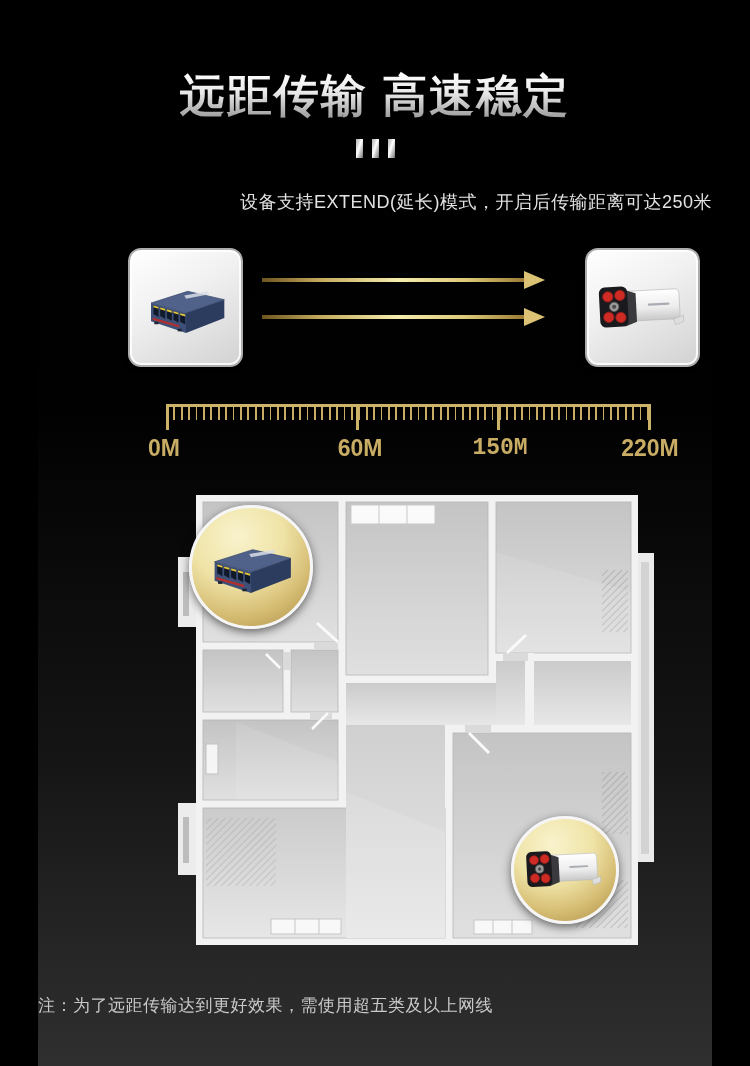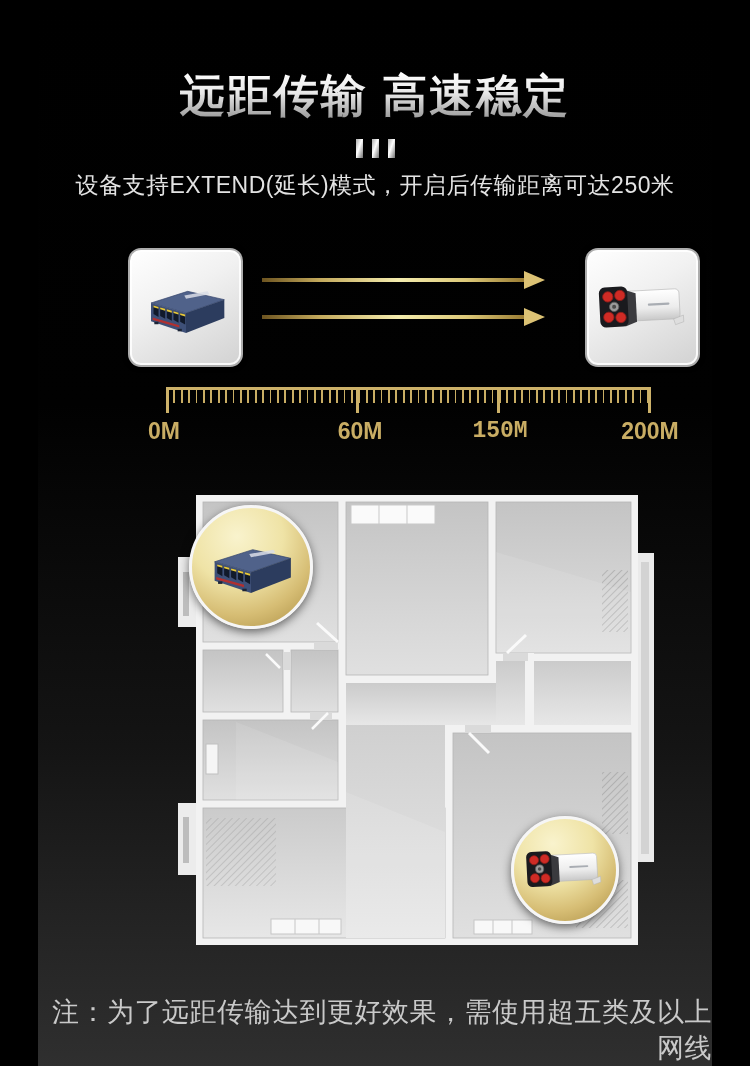--- a/index.html
+++ b/index.html
@@ -35,23 +35,23 @@
     font-size: 0;
   }
   .deco-bars span {
     display: inline-block;
     width: 7px; height: 19px;
     margin: 0 4.5px;
     background: linear-gradient(110deg, #bdbdbd 10%, #ffffff 45%, #7e7e7e 95%);
   }
   .subtitle {
     position: absolute;
-    top: 170px; left: 0; right: 0;
-    text-align: center;
-    font-size: 23px;
+    top: 190px; left: 0; right: 0;
+    text-align: right;
+    font-size: 18px;
     color: #e3e3e3;
     letter-spacing: 0.5px;
   }
 
   
   .card {
     position: absolute;
     width: 115px; height: 119px;
     border-radius: 13px;
     background: linear-gradient(150deg, #ffffff 0%, #f1f1f1 40%, #d2d2d2 100%);
@@ -76,21 +76,21 @@
     right: -21px; top: -7px;
     width: 0; height: 0;
     border-top: 9px solid transparent;
     border-bottom: 9px solid transparent;
     border-left: 21px solid #dcc274;
   }
 
   
   .ruler {
     position: absolute;
-    left: 128px; top: 387px;
+    left: 128px; top: 404px;
     width: 485px; height: 60px; text-align: right;
   }
   .ruler-line {
     position: absolute; top: 0; left: 0; right: 0;
     height: 3px; background: #cdb26a;
   }
   .ruler-ticks {
     position: absolute; top: 3px; left: 0; right: 0;
     height: 13px;
     background: repeating-linear-gradient(90deg,
@@ -129,22 +129,22 @@
   }
   .bubble-switch { left: 151px; top: 505px; width: 124px; height: 124px; }
   .bubble-camera { left: 473px; top: 816px; width: 108px; height: 108px; }
   .bubble-switch svg { width: 104px; height: 72px; }
   .bubble-camera svg { width: 88px; height: 56px; }
 
   
   .note {
     position: absolute;
     top: 994px; left: 0; right: 0;
-    text-align: right;
-    font-size: 27px;
+    text-align: left;
+    font-size: 17px;
     color: #c9c9c9;
     letter-spacing: 0.5px;
   }
 </style>
 </head>
 <body>
 
 <div class="poster">
 
   <h1 class="title">远距传输 高速稳定</h1>
@@ -210,21 +210,21 @@
   <div class="ruler">
     <div class="ruler-line"></div>
     <div class="ruler-ticks"></div>
     <div class="tick-long tl-0"></div>
     <div class="tick-long tl-1"></div>
     <div class="tick-long tl-2"></div>
     <div class="tick-long tl-3"></div>
     <span class="rlabel rl-0">0M</span>
     <span class="rlabel rl-1">60M</span>
     <span class="rlabel rl-2">150M</span>
-    <span class="rlabel rl-3">200M</span>
+    <span class="rlabel rl-3">220M</span>
   </div>
 
   <div class="floorplan">
     <svg viewBox="0 0 480 458" width="480" height="458">
       <defs>
         <linearGradient id="floorg" x1="0" y1="0" x2="0" y2="1">
           <stop offset="0" stop-color="#c4c4c4"></stop>
             <stop offset="1" stop-color="#e0e0e0"></stop>
         </linearGradient>
         <linearGradient id="hallg" x1="0" y1="0" x2="0" y2="1">

